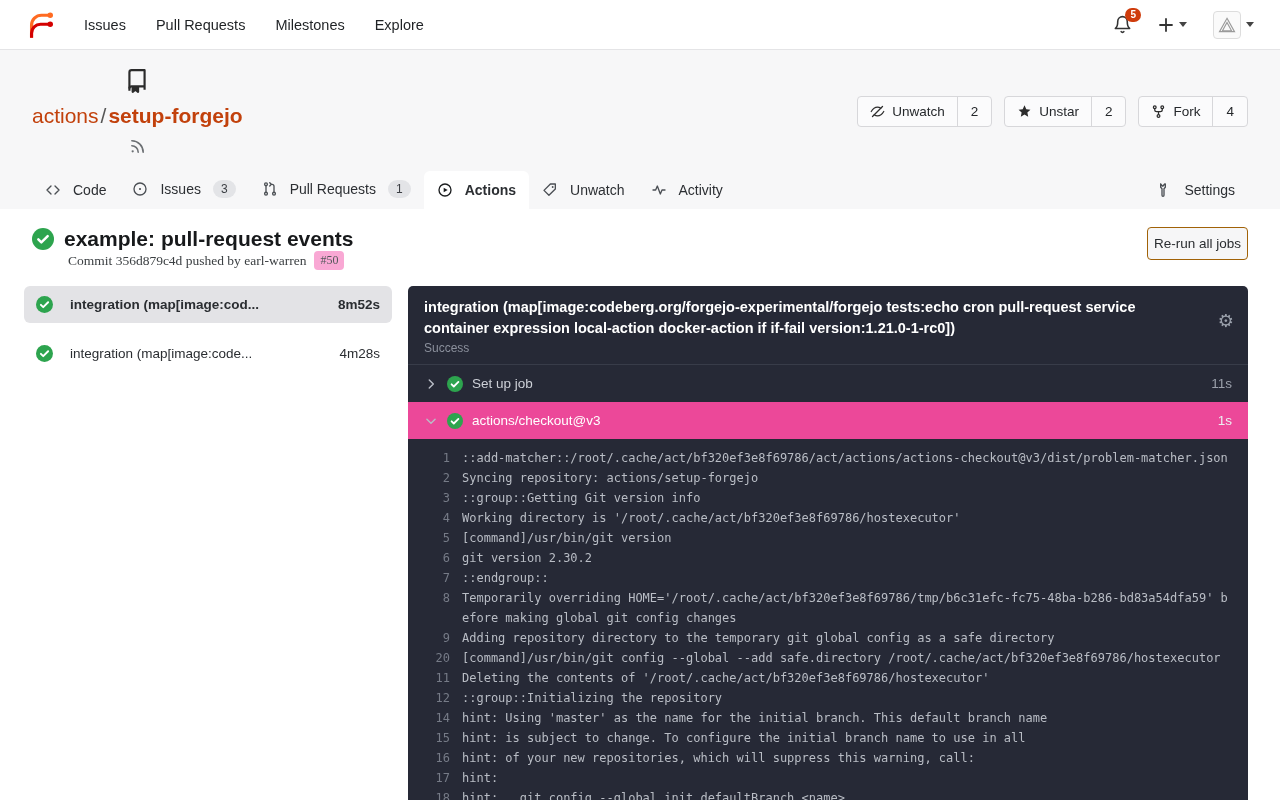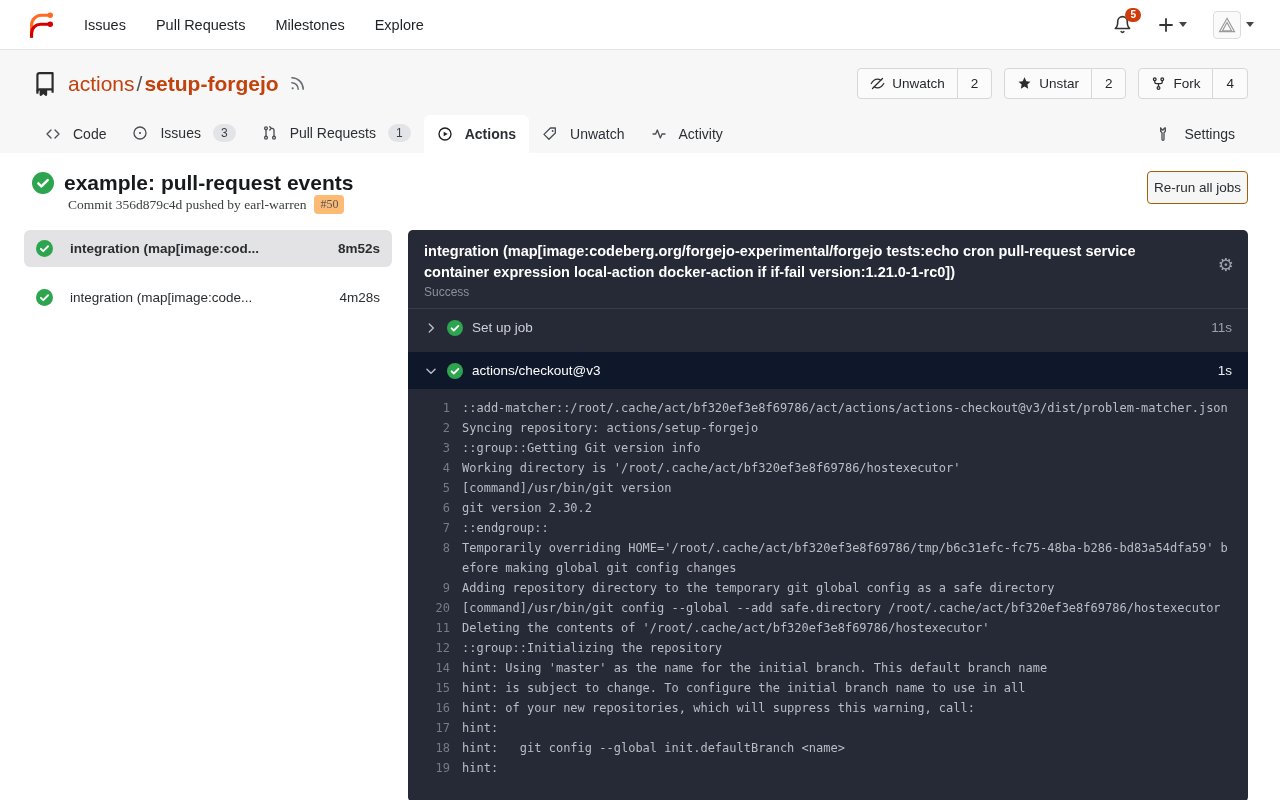--- a/index.html
+++ b/index.html
@@ -18,21 +18,21 @@
     font-size:10px; font-weight:bold; border-radius:9px; padding:2px 5px; line-height:1; }
   .plus-wrap, .avatar-wrap { display:flex; align-items:center; gap:5px; cursor:pointer; }
   .caret-down { width:0; height:0; border-left:4px solid transparent; border-right:4px solid transparent;
     border-top:5px solid #444; }
   .avatar { width:28px; height:28px; border:1px solid #ddd; border-radius:4px; background:#fafafa;
     display:flex; align-items:center; justify-content:center; }
 
   
   .repo-zone { background:#f7f7f8; padding:18px 32px 0 32px; }
   .repo-row { display:flex; align-items:center; }
-  .repo-title { display:flex; align-items:center; gap:10px; font-size:21px; }
+  .repo-title { display:flex; align-items:center; gap:10px; font-size:21px;flex-direction:column; }
   .repo-title a { color:#c2410c; text-decoration:none; cursor:pointer; }
   .repo-owner { font-weight:400; }
   .repo-sep { color:#555; margin:0 2px; font-weight:300; }
   .repo-name { font-weight:600; }
   .repo-actions { margin-left:auto; display:flex; gap:12px; }
   .split-btn { display:inline-flex; align-items:stretch; background:#fbfbfc; border:1px solid #d7d7da;
     border-radius:4px; overflow:hidden; font-size:13.5px; color:#25282b; cursor:pointer; }
   .split-btn .main { display:flex; align-items:center; gap:7px; padding:7px 12px; }
   .split-btn .cnt { display:flex; align-items:center; padding:7px 13px; border-left:1px solid #d7d7da; }
 
@@ -45,21 +45,21 @@
   .tab-settings { margin-left:auto; }
   .tab svg { flex-shrink:0; }
 
   
   .main { padding:18px 32px 0 24px; }
   .run-header { display:flex; align-items:flex-start; padding-left:8px; }
   .run-title-row { display:flex; align-items:center; gap:10px; }
   .run-title { font-size:21px; font-weight:700; color:#17191b; }
   .commit-line { margin-left:36px; margin-top:0; font-size:13.5px; color:#3c4043;
     display:flex; align-items:center; gap:8px;font-family:Liberation Serif, serif; }
-  .run-number { background:#fdba74; border-radius:4px; padding:2px 6px; font-size:12px; color:#55585c; }
+  .run-number { background:#f9a8d4; border-radius:4px; padding:2px 6px; font-size:12px; color:#55585c; }
   .rerun-btn { margin-left:auto; background:#f6f6f7; border:1px solid #a16207; border-radius:4px;
     padding:8px 6px; font-size:13.5px; color:#2a2d30; cursor:pointer;
     font-family:"Liberation Sans",sans-serif; }
 
   .content-row { display:flex; gap:16px; margin-top:16px; align-items:flex-start; }
 
   
   .jobs { width:368px; flex-shrink:0; display:flex; flex-direction:column; gap:12px; }
   .job-row { display:flex; align-items:center; gap:17px; height:37px; padding:0 12px; border-radius:6px;
     font-size:13.5px; color:#2a2d31; cursor:pointer; }
@@ -70,21 +70,21 @@
   
   .log-panel { flex:1; background:#262936; border-radius:5px; color:#c5c8cf; min-height:572px; }
   .log-header { padding:11px 16px 9px 16px; position:relative; }
   .log-title { font-size:14.5px; font-weight:700; color:#fff; line-height:1.42; padding-right:40px; }
   .log-status { font-size:12px; color:#8b909c; margin-top:3px; }
   .gear { position:absolute; right:14px; top:26px; font-size:18px; color:#9aa0ab; cursor:pointer;
     line-height:1; }
   .steps { border-top:1px solid #383c49; }
   .step-row { display:flex; align-items:center; gap:9px; height:37px; padding:0 16px; font-size:13.5px;
     color:#cdd0d7; cursor:pointer; }
-  .step-row.expanded { background:#0f172a; color:#fff; margin-top:6px; }
+  .step-row.expanded { background:#ec4899; color:#fff; }
   .step-row .chevron { display:flex; color:#b9bdc6; }
   .step-row .chevron svg { transition:transform .1s; }
   .step-row.expanded .chevron svg { transform:rotate(90deg); }
   .step-dur { margin-left:auto; color:#9ba0ab; }
   .step-row.expanded .step-dur { color:#eceef1; }
 
   .log-lines { padding:9px 16px 12px 0; font-family:"DejaVu Sans Mono","Liberation Mono",monospace;
     font-size:12px; line-height:20px; color:#b9bdc5; }
   .log-line { display:flex; }
   .ln { width:42px; flex-shrink:0; text-align:right; color:#767b87; }

